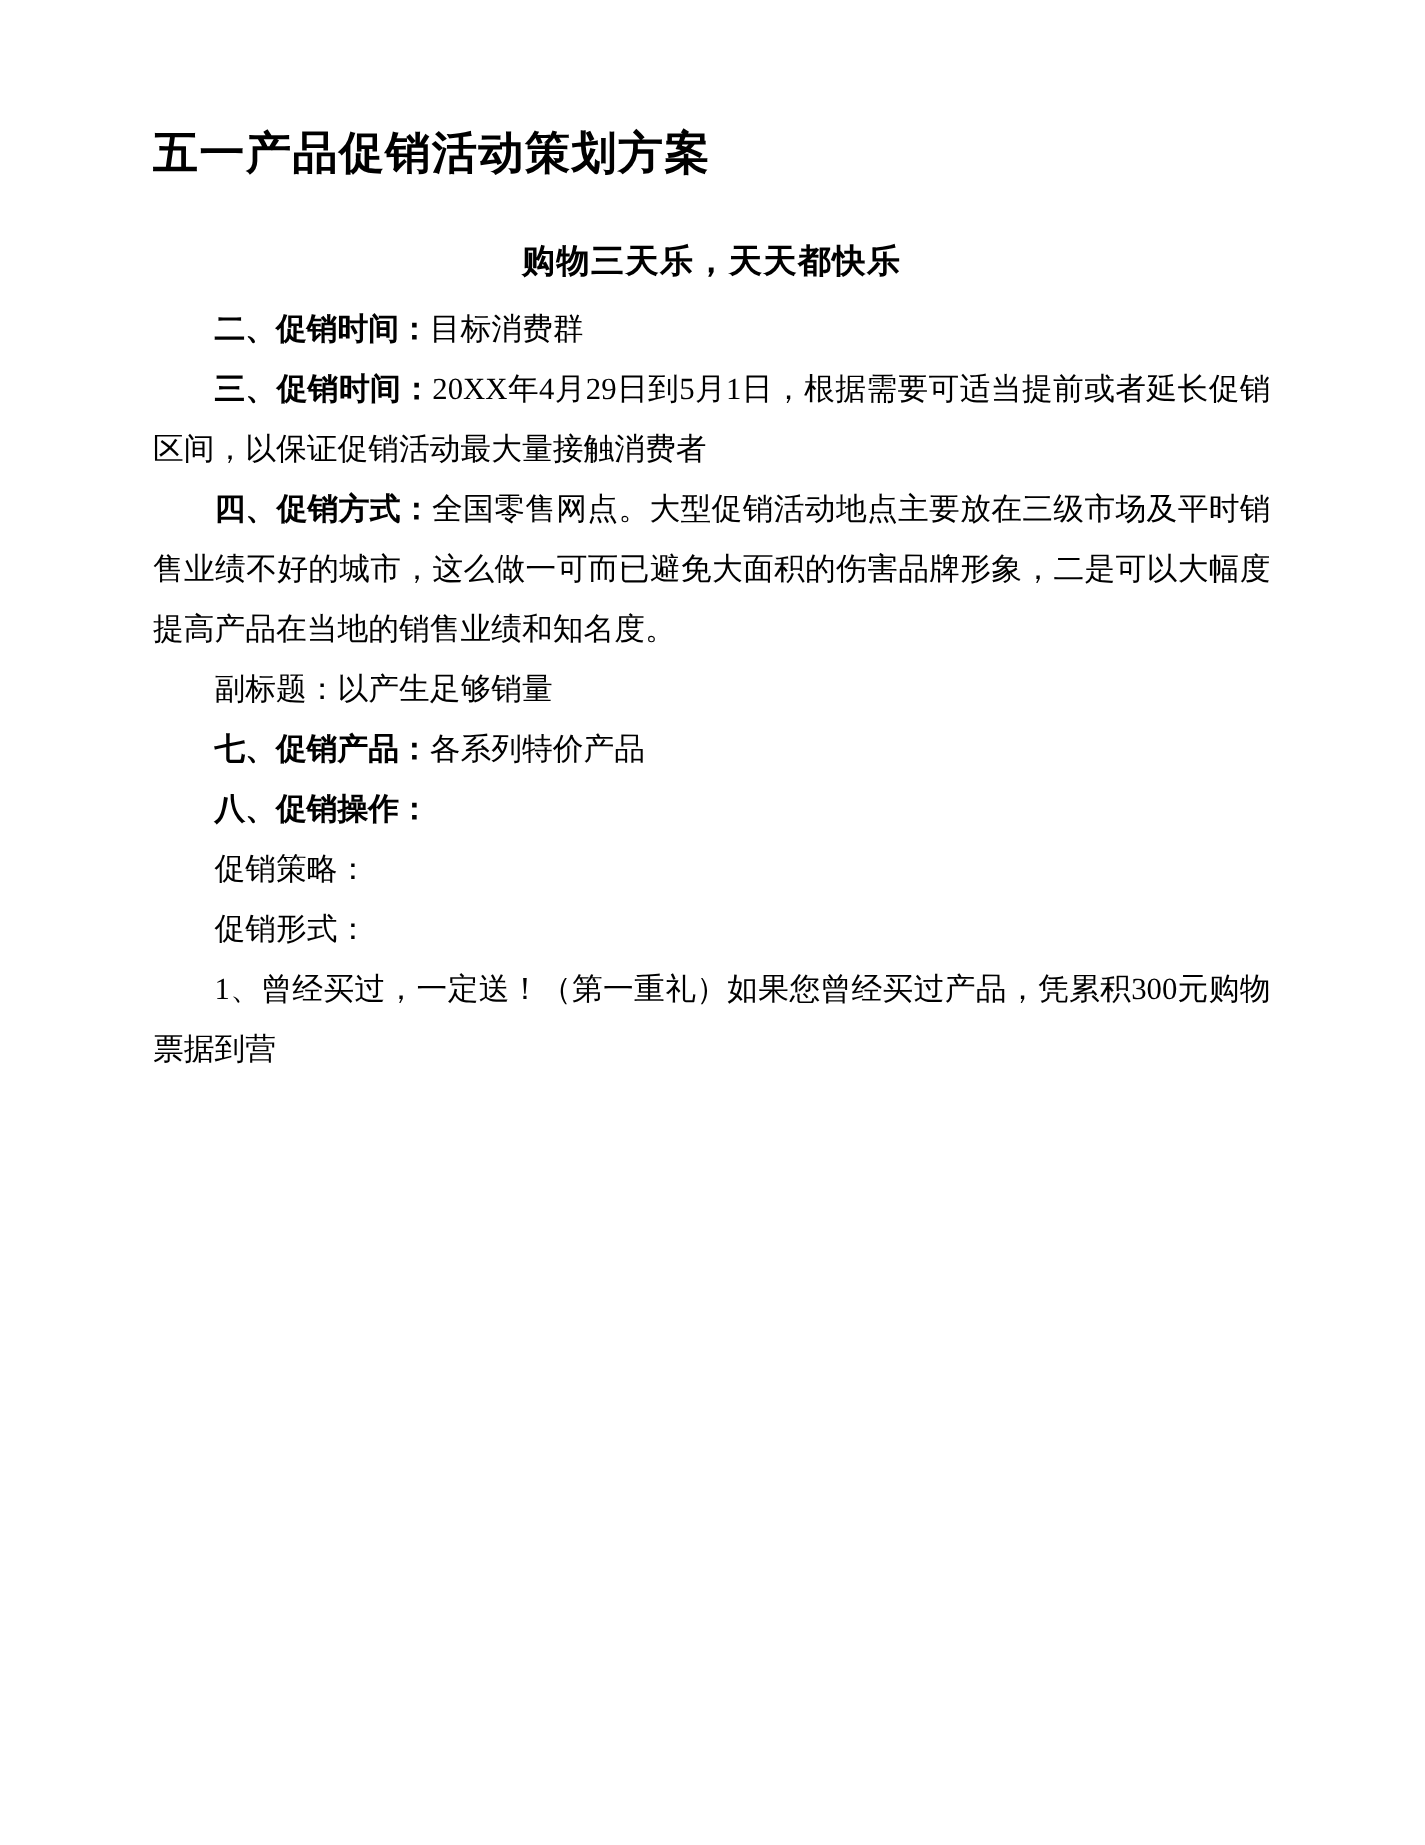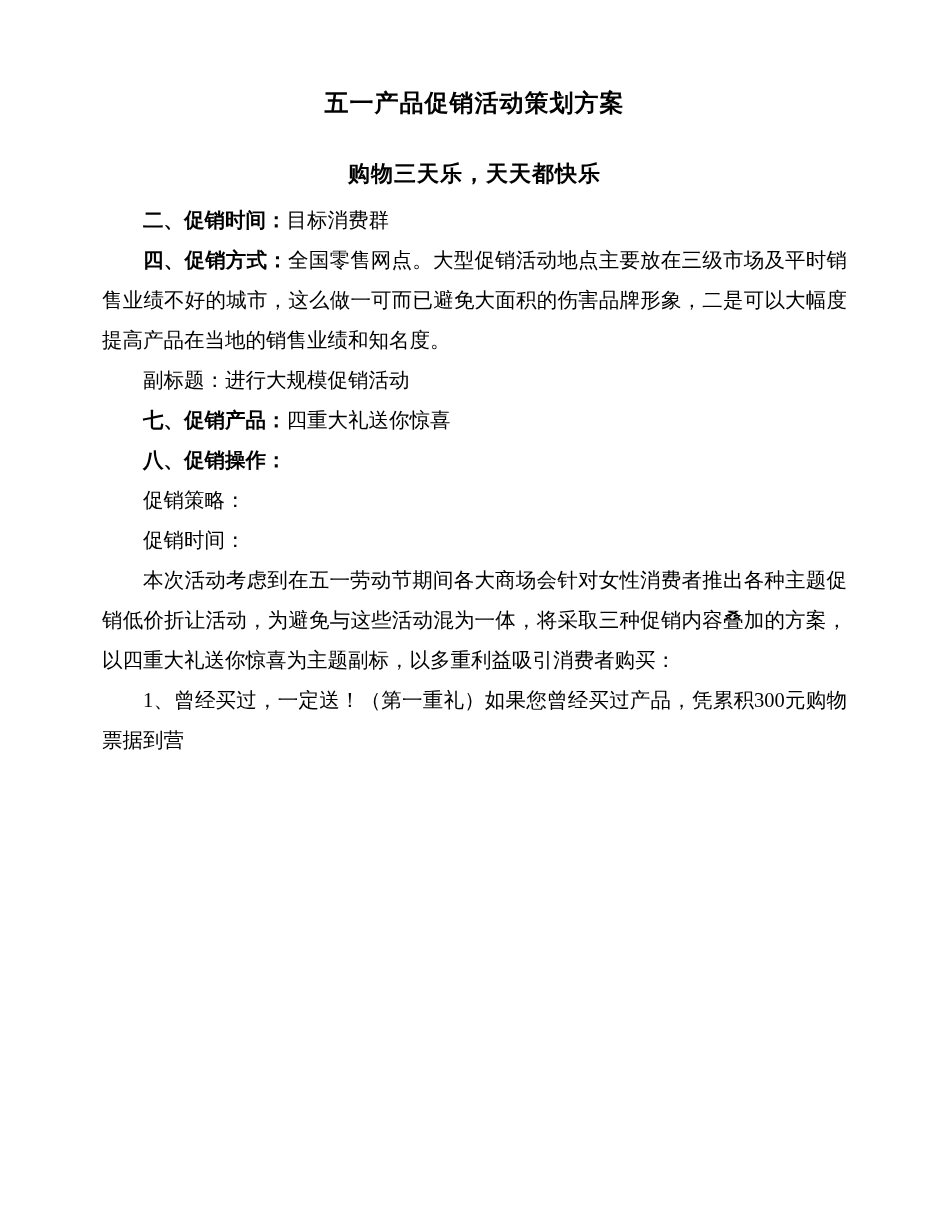--- a/index.html
+++ b/index.html
@@ -9,23 +9,22 @@
     width: 950px;
     height: 1230px;
     margin: 0 auto;
     background: #ffffff;
     color: #000000;
     padding: 86px 103px 0 102px;
     overflow: hidden;
     font-family: "Liberation Serif", "DejaVu Serif", serif;
   }
   .doc-title {
-    font-size: 24px;
+    font-size: 30px;
     font-weight: bold;
-    text-align: center;
     line-height: 34px;
     letter-spacing: 1px;
   }
   .doc-subtitle {
     font-size: 22px;
     font-weight: bold;
     text-align: center;
     line-height: 26px;
     margin-top: 41px;
     letter-spacing: 1px;
@@ -45,22 +44,22 @@
   }
 </style>
 </head>
 <body>
 
 <div class="page">
   <h1 class="doc-title">五一产品促销活动策划方案</h1>
   <h2 class="doc-subtitle">购物三天乐，天天都快乐</h2>
   <div class="doc-body">
       <p class="para"><span class="label">二、促销时间：</span><span>目标消费群</span></p>
+      <p class="para"><span class="label">三、促销时间：</span><span>20XX年4月29日到5月1日，根据需要可适当提前或者延长促销区间，以保证促销活动最大量接触消费者</span></p>
       <p class="para"><span class="label">四、促销方式：</span><span>全国零售网点。大型促销活动地点主要放在三级市场及平时销售业绩不好的城市，这么做一可而已避免大面积的伤害品牌形象，二是可以大幅度提高产品在当地的销售业绩和知名度。</span></p>
-      <p class="para"><span class="label"></span><span>副标题：进行大规模促销活动</span></p>
-      <p class="para"><span class="label">七、促销产品：</span><span>四重大礼送你惊喜</span></p>
+      <p class="para"><span class="label"></span><span>副标题：以产生足够销量</span></p>
+      <p class="para"><span class="label">七、促销产品：</span><span>各系列特价产品</span></p>
       <p class="para"><span class="label">八、促销操作：</span><span></span></p>
       <p class="para"><span class="label"></span><span>促销策略：</span></p>
-      <p class="para"><span class="label"></span><span>促销时间：</span></p>
-      <p class="para"><span class="label"></span><span>本次活动考虑到在五一劳动节期间各大商场会针对女性消费者推出各种主题促销低价折让活动，为避免与这些活动混为一体，将采取三种促销内容叠加的方案，以四重大礼送你惊喜为主题副标，以多重利益吸引消费者购买：</span></p>
+      <p class="para"><span class="label"></span><span>促销形式：</span></p>
       <p class="para"><span class="label"></span><span>1、曾经买过，一定送！（第一重礼）如果您曾经买过产品，凭累积300元购物票据到营</span></p>
     </div>
 </div>
 
 </body></html>

